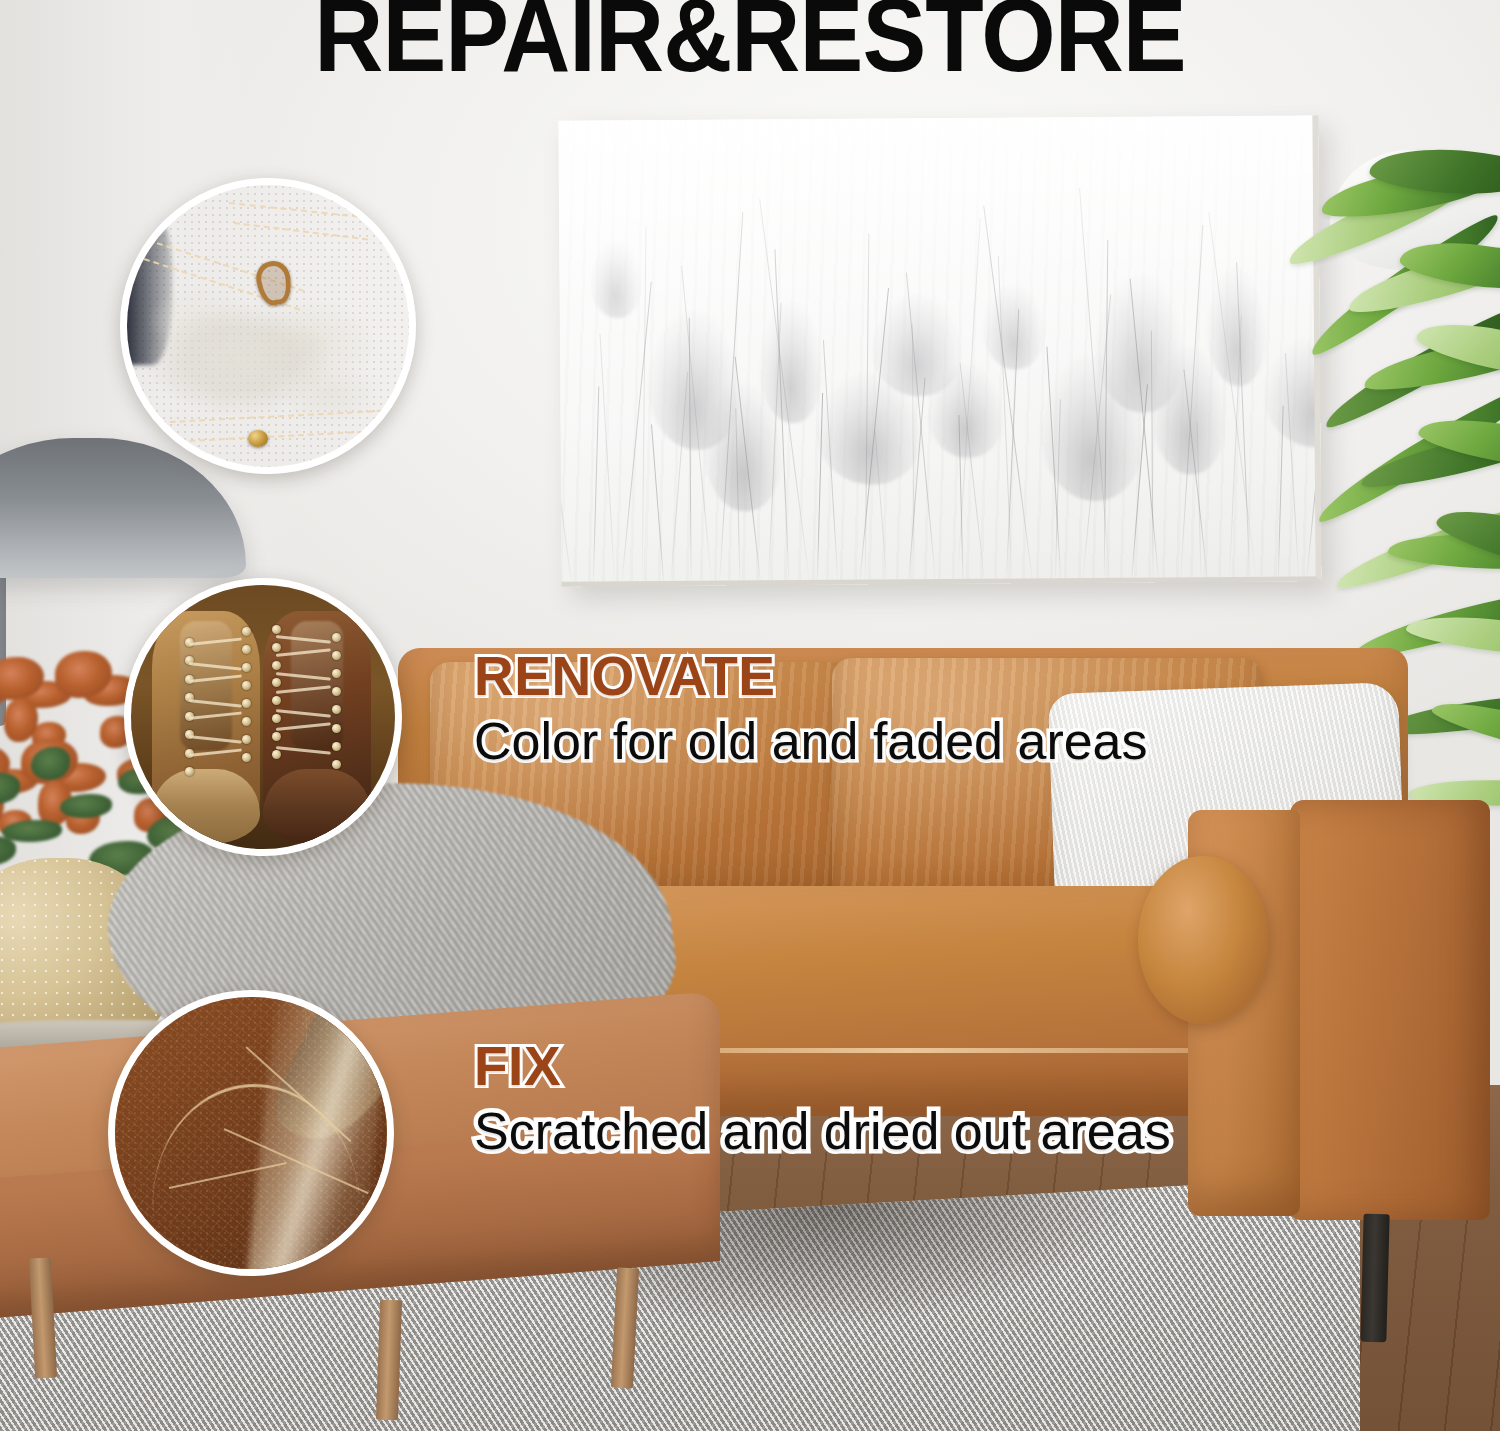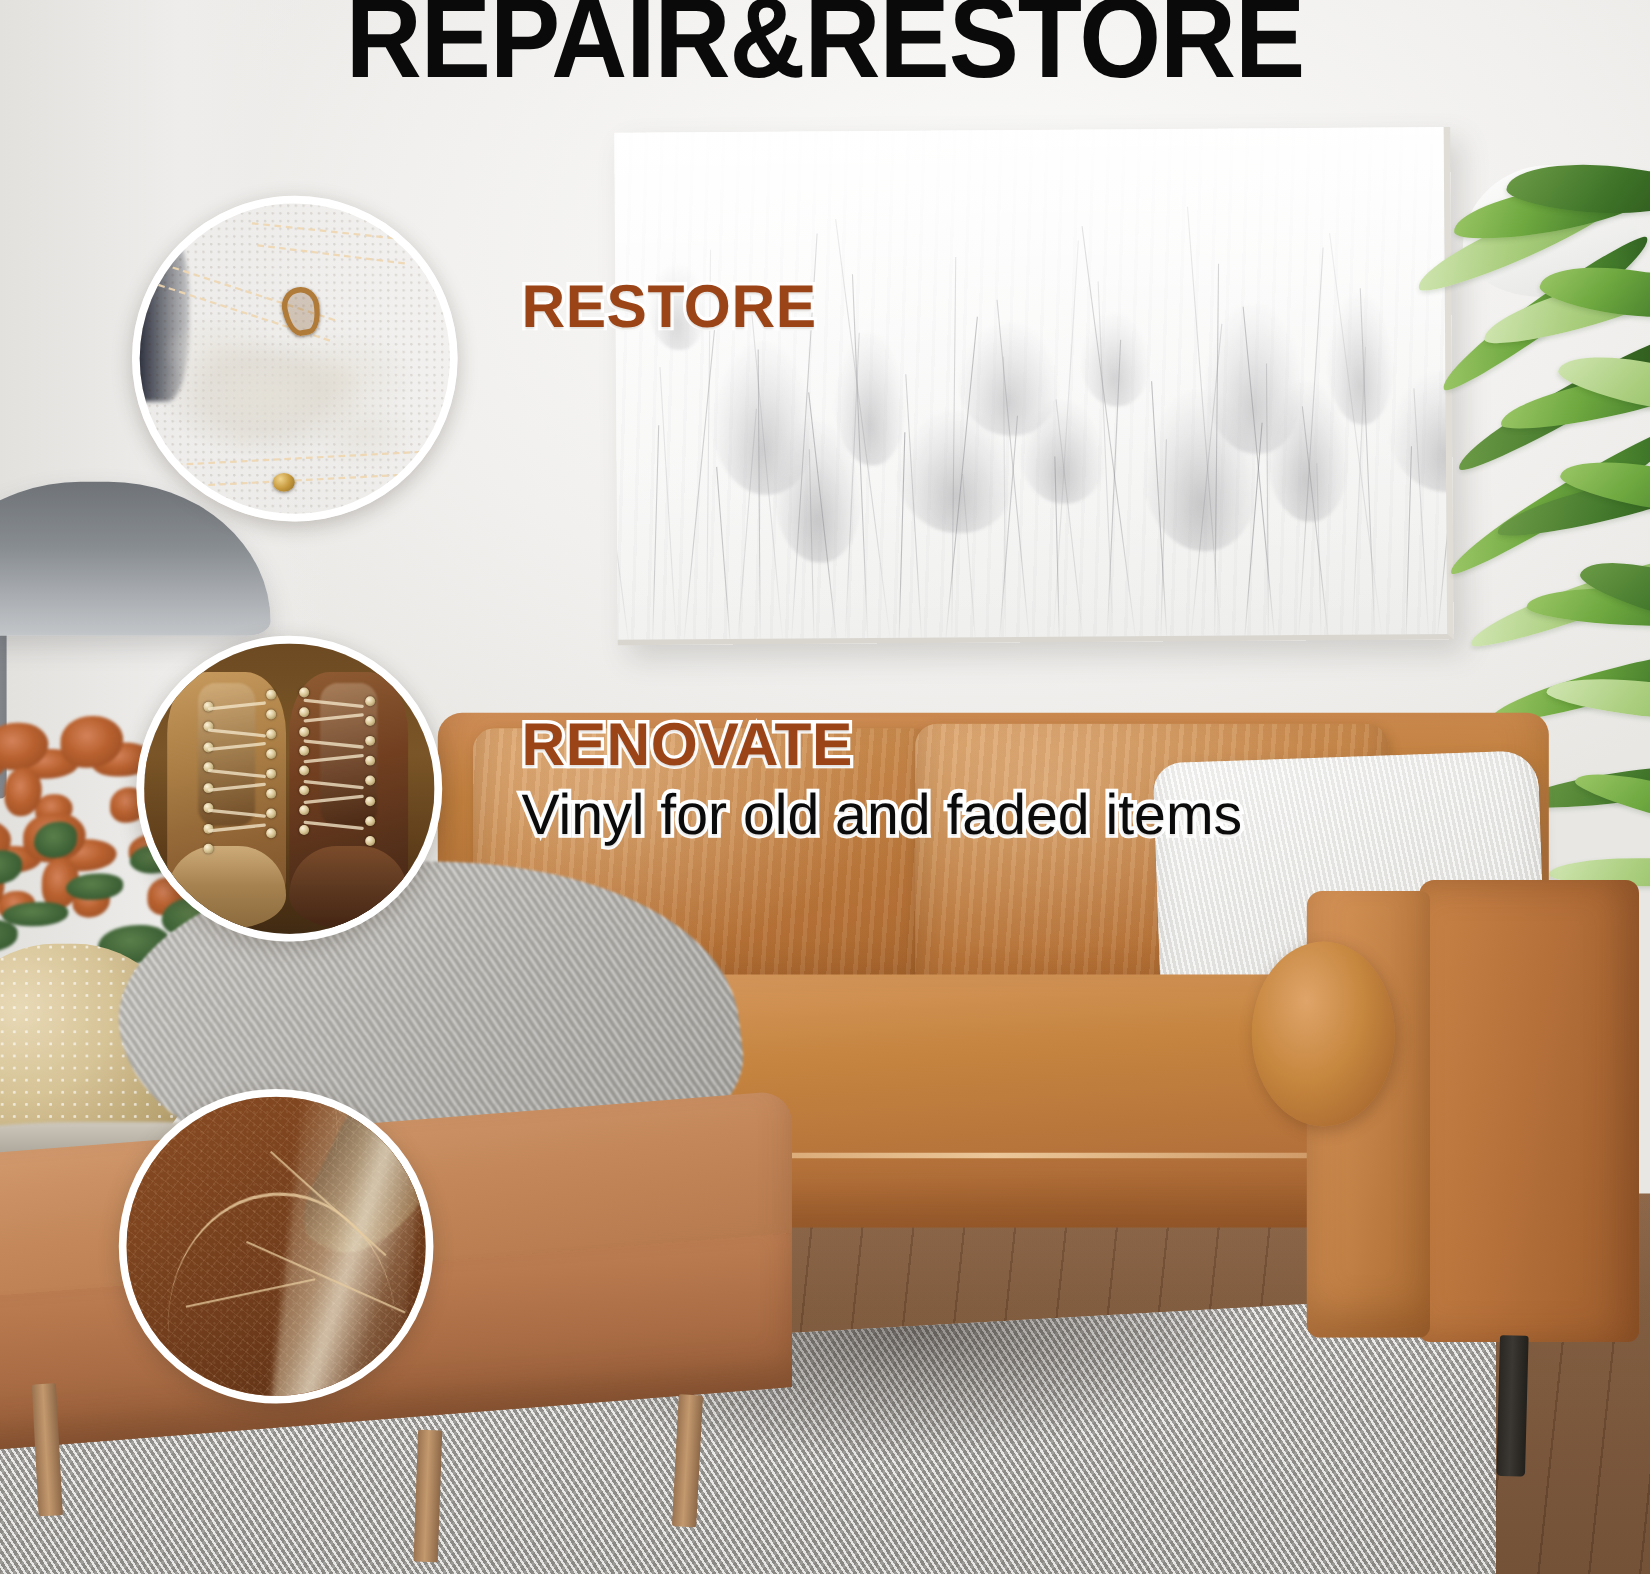--- a/index.html
+++ b/index.html
@@ -684,22 +684,25 @@
     <div class="sc-line" style="left:8%;top:-30%;width:62%;height:92%;transform:rotate(6deg);"></div>
     <div class="sc-line" style="left:14%;top:32%;width:76%;height:90%;transform:rotate(-4deg);"></div>
     <div class="sc-straight" style="left:48%;top:18%;width:52%;transform:rotate(42deg);"></div>
     <div class="sc-straight" style="left:40%;top:48%;width:58%;transform:rotate(24deg);"></div>
     <div class="sc-straight" style="left:20%;top:70%;width:44%;transform:rotate(-12deg);"></div>
   </div>
 
   <div class="title">REPAIR&amp;RESTORE</div>
 
   <div class="block" id="b1">
-    <div class="kicker">RESTORE</div>
   </div>
 
   <div class="block" id="b2">
     <div class="kicker">RENOVATE</div>
-    <div class="sub">Vinyl for old and faded items</div>
+    <div class="sub">Color for old and faded areas</div>
   </div>
 
+  <div class="block" id="b3">
+    <div class="kicker">FIX</div>
+    <div class="sub heavy">Scratched and dried out areas</div>
+  </div>
 
 </div>
 
 </body></html>

